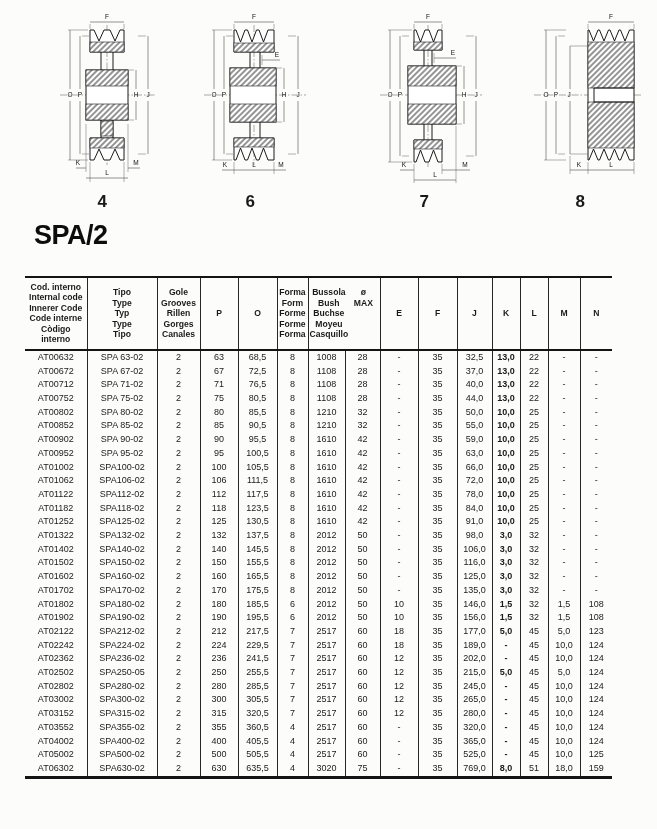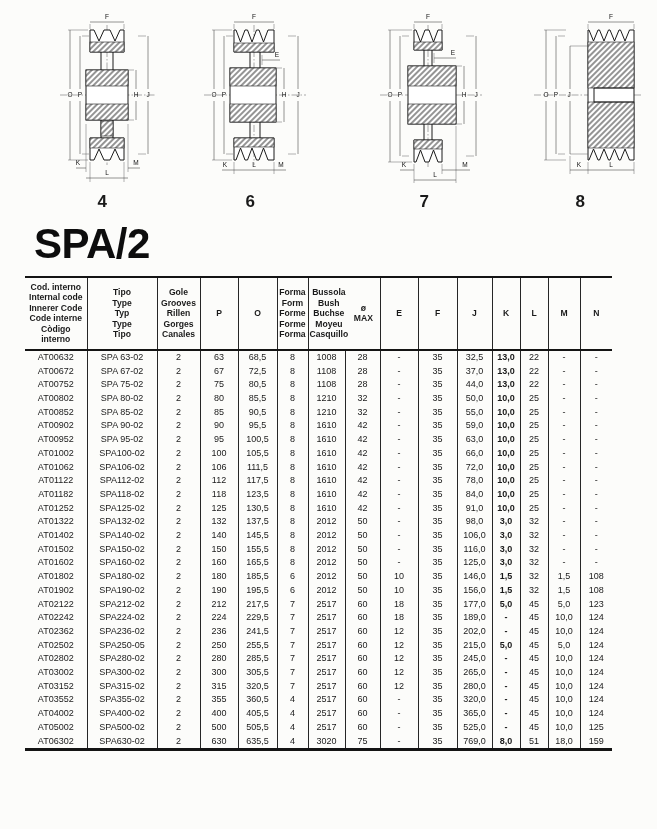--- a/index.html
+++ b/index.html
@@ -14,39 +14,39 @@
   .fig-num{text-align:center;font-weight:bold;font-size:17px;margin-top:4px;letter-spacing:.5px;}
   svg .ol{stroke:#1b1b1b;stroke-width:1;fill:#fff;}
   svg .hz{fill:url(#hatch);stroke:#1b1b1b;stroke-width:.6;}
   svg .dl{stroke:#3a3a3a;stroke-width:.55;fill:none;}
   svg .xl{stroke:#555;stroke-width:.45;fill:none;}
   svg .cl{stroke:#555;stroke-width:.5;stroke-dasharray:7 2 1.5 2;fill:none;}
   svg text{font-size:6.5px;fill:#111;font-family:"Liberation Sans",sans-serif;}
   
   .title{
     position:absolute;left:34px;top:220px;
-    font-size:42px;font-weight:bold;letter-spacing:-.5px;color:#0d0d0d;
+    font-size:27px;font-weight:bold;letter-spacing:-.5px;color:#0d0d0d;
   }
   
   table.spec{
     position:absolute;left:25px;top:276px;width:587px;
     border-collapse:collapse;table-layout:fixed;
     border-top:2px solid #141414;border-bottom:3px solid #141414;
   }
   table.spec thead th{
     border-bottom:2.5px solid #141414;
     font-size:8.6px;font-weight:bold;line-height:1.22;
     text-align:center;vertical-align:middle;padding:4px 1px;
   }
   table.spec th + th, table.spec td + td{border-left:1px solid #262626;}
   table.spec tbody td{
     font-size:9px;height:13.7px;line-height:13.7px;
     padding:0 3px;text-align:center;white-space:nowrap;overflow:hidden;
   }
-  .bushwrap{display:flex;align-items:center;}
+  .bushwrap{display:flex;align-items:flex-start;}
   .bushnames{flex:1;}
   .dmax{width:33px;line-height:1.25;}
   td.c3{font-weight:normal;text-align:right;padding-right:8px;margin-left:29px;}
   td.c10{text-align:right;padding-right:5px;}
   td.c11{text-align:right;padding-right:4px;font-weight:bold;}
   td.c13{text-align:right;padding-right:5px;}
 </style>
 </head>
 <body>
 
@@ -398,20 +398,37 @@
           <td class="c7">28</td>
           <td class="c8">-</td>
           <td class="c9">35</td>
           <td class="c10">37,0</td>
           <td class="c11">13,0</td>
           <td class="c12">22</td>
           <td class="c13">-</td>
           <td class="c14">-</td>
         </tr>
         <tr>
+          <td class="c0">AT00712</td>
+          <td class="c1">SPA 71-02</td>
+          <td class="c2">2</td>
+          <td class="c3">71</td>
+          <td class="c4">76,5</td>
+          <td class="c5">8</td>
+          <td class="c6">1108</td>
+          <td class="c7">28</td>
+          <td class="c8">-</td>
+          <td class="c9">35</td>
+          <td class="c10">40,0</td>
+          <td class="c11">13,0</td>
+          <td class="c12">22</td>
+          <td class="c13">-</td>
+          <td class="c14">-</td>
+        </tr>
+        <tr>
           <td class="c0">AT00752</td>
           <td class="c1">SPA 75-02</td>
           <td class="c2">2</td>
           <td class="c3">75</td>
           <td class="c4">80,5</td>
           <td class="c5">8</td>
           <td class="c6">1108</td>
           <td class="c7">28</td>
           <td class="c8">-</td>
           <td class="c9">35</td>
@@ -630,20 +647,37 @@
           <td class="c1">SPA160-02</td>
           <td class="c2">2</td>
           <td class="c3">160</td>
           <td class="c4">165,5</td>
           <td class="c5">8</td>
           <td class="c6">2012</td>
           <td class="c7">50</td>
           <td class="c8">-</td>
           <td class="c9">35</td>
           <td class="c10">125,0</td>
+          <td class="c11">3,0</td>
+          <td class="c12">32</td>
+          <td class="c13">-</td>
+          <td class="c14">-</td>
+        </tr>
+        <tr>
+          <td class="c0">AT01702</td>
+          <td class="c1">SPA170-02</td>
+          <td class="c2">2</td>
+          <td class="c3">170</td>
+          <td class="c4">175,5</td>
+          <td class="c5">8</td>
+          <td class="c6">2012</td>
+          <td class="c7">50</td>
+          <td class="c8">-</td>
+          <td class="c9">35</td>
+          <td class="c10">135,0</td>
           <td class="c11">3,0</td>
           <td class="c12">32</td>
           <td class="c13">-</td>
           <td class="c14">-</td>
         </tr>
         <tr>
           <td class="c0">AT01802</td>
           <td class="c1">SPA180-02</td>
           <td class="c2">2</td>
           <td class="c3">180</td>

